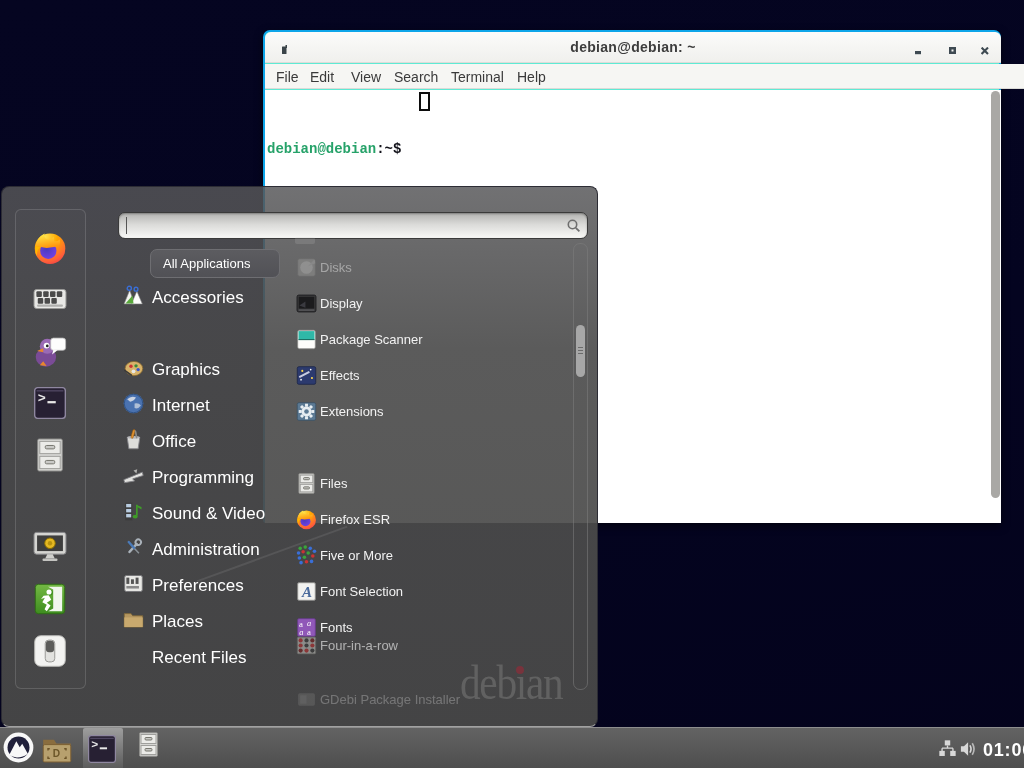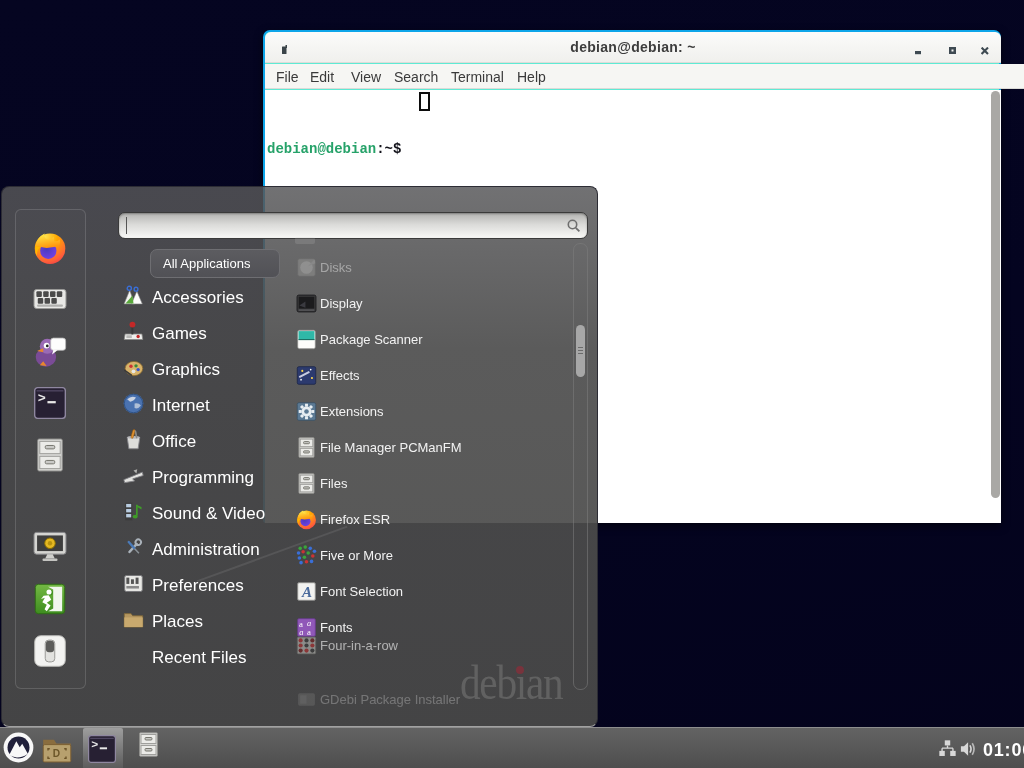--- a/index.html
+++ b/index.html
@@ -181,30 +181,20 @@
 <div class="cat" style="top:98px">
       <svg style="position:absolute;left:5px;top:0px" width="21" height="21" viewBox="0 0 21 21">
 <path d="M 1.05 18.900000000000002 L 6.72 5.25 L 11.55 18.900000000000002 Z" fill="#f4f4f2" stroke="#888" stroke-width="0.6"></path>
 <path d="M 8.4 18.900000000000002 L 13.860000000000001 6.3 L 19.32 18.900000000000002 Z" fill="#fdfdfd" stroke="#888" stroke-width="0.6"></path>
 <path d="M 2.52 18.48 L 9.450000000000001 10.5 L 10.5 18.48 Z" fill="#59a83c"></path>
 <circle cx="6.3" cy="3.36" r="2.1" fill="none" stroke="#3a6fd8" stroke-width="1.4"></circle>
 <circle cx="13.02" cy="4.2" r="1.89" fill="none" stroke="#3a6fd8" stroke-width="1.4"></circle>
       </svg>
       <span class="tx">Accessories</span>
     </div>
-<div class="cat" style="top:134px">
-      <svg style="position:absolute;left:5px;top:0px" width="21" height="21" viewBox="0 0 21 21">
-<path d="M 1.26 18.48 L 2.1 13.02 L 18.900000000000002 13.02 L 19.74 18.48 Z" fill="#f0f0ee" stroke="#8a8a88" stroke-width="0.8"></path>
-<rect x="8.4" y="4.62" width="1.89" height="8.82" fill="#3a3a3a"></rect>
-<circle cx="9.450000000000001" cy="3.5700000000000003" r="2.9400000000000004" fill="#c42828"></circle>
-<rect x="3.36" y="14.280000000000001" width="5.46" height="2.73" fill="#b8b8b6"></rect>
-<circle cx="15.12" cy="15.54" r="1.68" fill="#c42828"></circle>
-      </svg>
-      <span class="tx">Games</span>
-    </div>
 <div class="cat" style="top:170px">
       <svg style="position:absolute;left:5px;top:0px" width="21" height="21" viewBox="0 0 21 21">
 <ellipse cx="10.92" cy="11.55" rx="8.82" ry="7.140000000000001" fill="#d8b36a" stroke="#8a6a30" stroke-width="0.8"></ellipse>
 <circle cx="7.98" cy="9.24" r="1.68" fill="#cc3333"></circle>
 <circle cx="13.02" cy="8.82" r="1.68" fill="#3a8a3a"></circle>
 <circle cx="15.12" cy="12.6" r="1.68" fill="#3a55cc"></circle>
 <circle cx="10.5" cy="14.280000000000001" r="1.89" fill="#e8e8e4"></circle>
 <rect x="0.42" y="13.02" width="9.450000000000001" height="1.68" rx="0.63" transform="rotate(35 2.1 14.7)" fill="#3a3a3a"></rect>
       </svg>
       <span class="tx">Graphics</span>
@@ -323,30 +313,20 @@
         <rect x="9.03" y="15.33" width="2.9400000000000004" height="2.9400000000000004" fill="#e8eef2" transform="rotate(90 10.5 16.8)"></rect>
         <rect x="4.575227278524752" y="13.484772721475249" width="2.9400000000000004" height="2.9400000000000004" fill="#e8eef2" transform="rotate(135 6.045227278524751 14.95477272147525)"></rect>
         <rect x="2.73" y="9.03" width="2.9400000000000004" height="2.9400000000000004" fill="#e8eef2" transform="rotate(180 4.2 10.5)"></rect>
         <rect x="4.57522727852475" y="4.575227278524752" width="2.9400000000000004" height="2.9400000000000004" fill="#e8eef2" transform="rotate(225 6.04522727852475 6.045227278524751)"></rect>
         <rect x="9.029999999999998" y="2.73" width="2.9400000000000004" height="2.9400000000000004" fill="#e8eef2" transform="rotate(270 10.499999999999998 4.2)"></rect>
         <rect x="13.484772721475247" y="4.57522727852475" width="2.9400000000000004" height="2.9400000000000004" fill="#e8eef2" transform="rotate(315 14.954772721475248 6.04522727852475)"></rect>
 <circle cx="10.5" cy="10.5" r="5.04" fill="#e8eef2"></circle>
 <circle cx="10.5" cy="10.5" r="2.31" fill="#5c7a94"></circle>
       </svg>
       <span class="tx">Extensions</span>
-    </div>
-<div class="app" style="top:238px;opacity:1">
-      <svg style="position:absolute;left:10px;top:0px" width="21" height="21" viewBox="0 0 21 21">
-<rect x="2.9400000000000004" y="0.63" width="15.12" height="19.74" rx="0.84" fill="#d6d6d3" stroke="#8f8f8c" stroke-width="1"></rect>
-<rect x="4.2" y="2.1" width="12.6" height="7.56" fill="#ebebe8" stroke="#9f9f9c" stroke-width="1"></rect>
-<rect x="4.2" y="11.34" width="12.6" height="7.56" fill="#ebebe8" stroke="#9f9f9c" stroke-width="1"></rect>
-<rect x="7.56" y="4.62" width="5.880000000000001" height="2.1" rx="0.84" fill="#c9c9c6" stroke="#77776f" stroke-width="1"></rect>
-<rect x="7.56" y="13.860000000000001" width="5.880000000000001" height="2.1" rx="0.84" fill="#c9c9c6" stroke="#77776f" stroke-width="1"></rect>
-      </svg>
-      <span class="tx">File Manager PCManFM</span>
     </div>
 <div class="app" style="top:274px;opacity:1">
       <svg style="position:absolute;left:10px;top:0px" width="21" height="21" viewBox="0 0 21 21">
 <rect x="2.9400000000000004" y="0.63" width="15.12" height="19.74" rx="0.84" fill="#d6d6d3" stroke="#8f8f8c" stroke-width="1"></rect>
 <rect x="4.2" y="2.1" width="12.6" height="7.56" fill="#ebebe8" stroke="#9f9f9c" stroke-width="1"></rect>
 <rect x="4.2" y="11.34" width="12.6" height="7.56" fill="#ebebe8" stroke="#9f9f9c" stroke-width="1"></rect>
 <rect x="7.56" y="4.62" width="5.880000000000001" height="2.1" rx="0.84" fill="#c9c9c6" stroke="#77776f" stroke-width="1"></rect>
 <rect x="7.56" y="13.860000000000001" width="5.880000000000001" height="2.1" rx="0.84" fill="#c9c9c6" stroke="#77776f" stroke-width="1"></rect>
       </svg>
       <span class="tx">Files</span>

